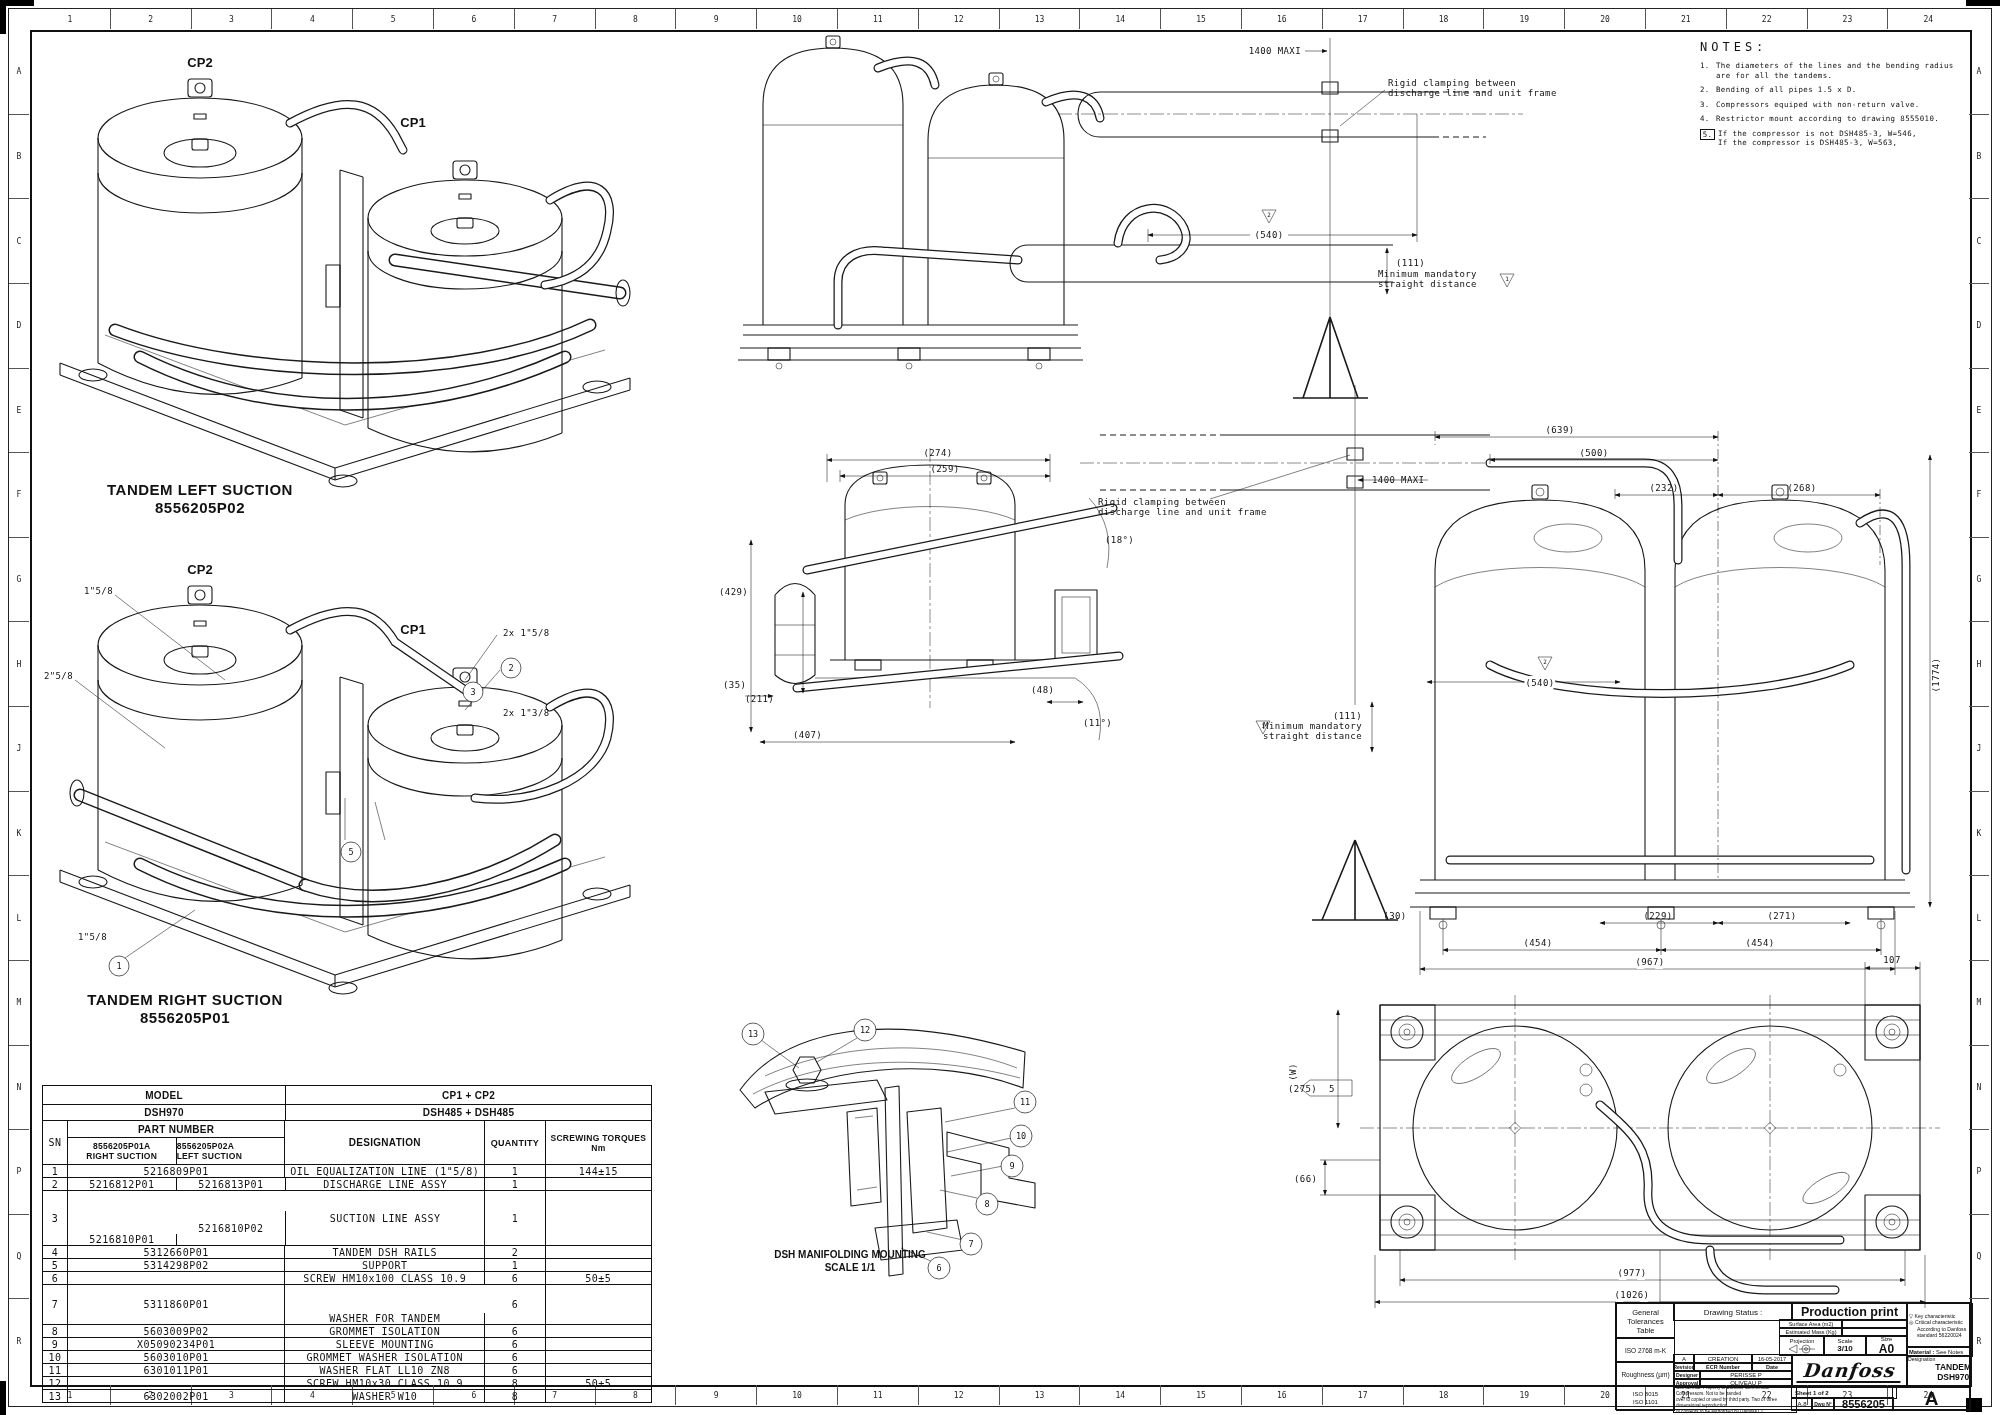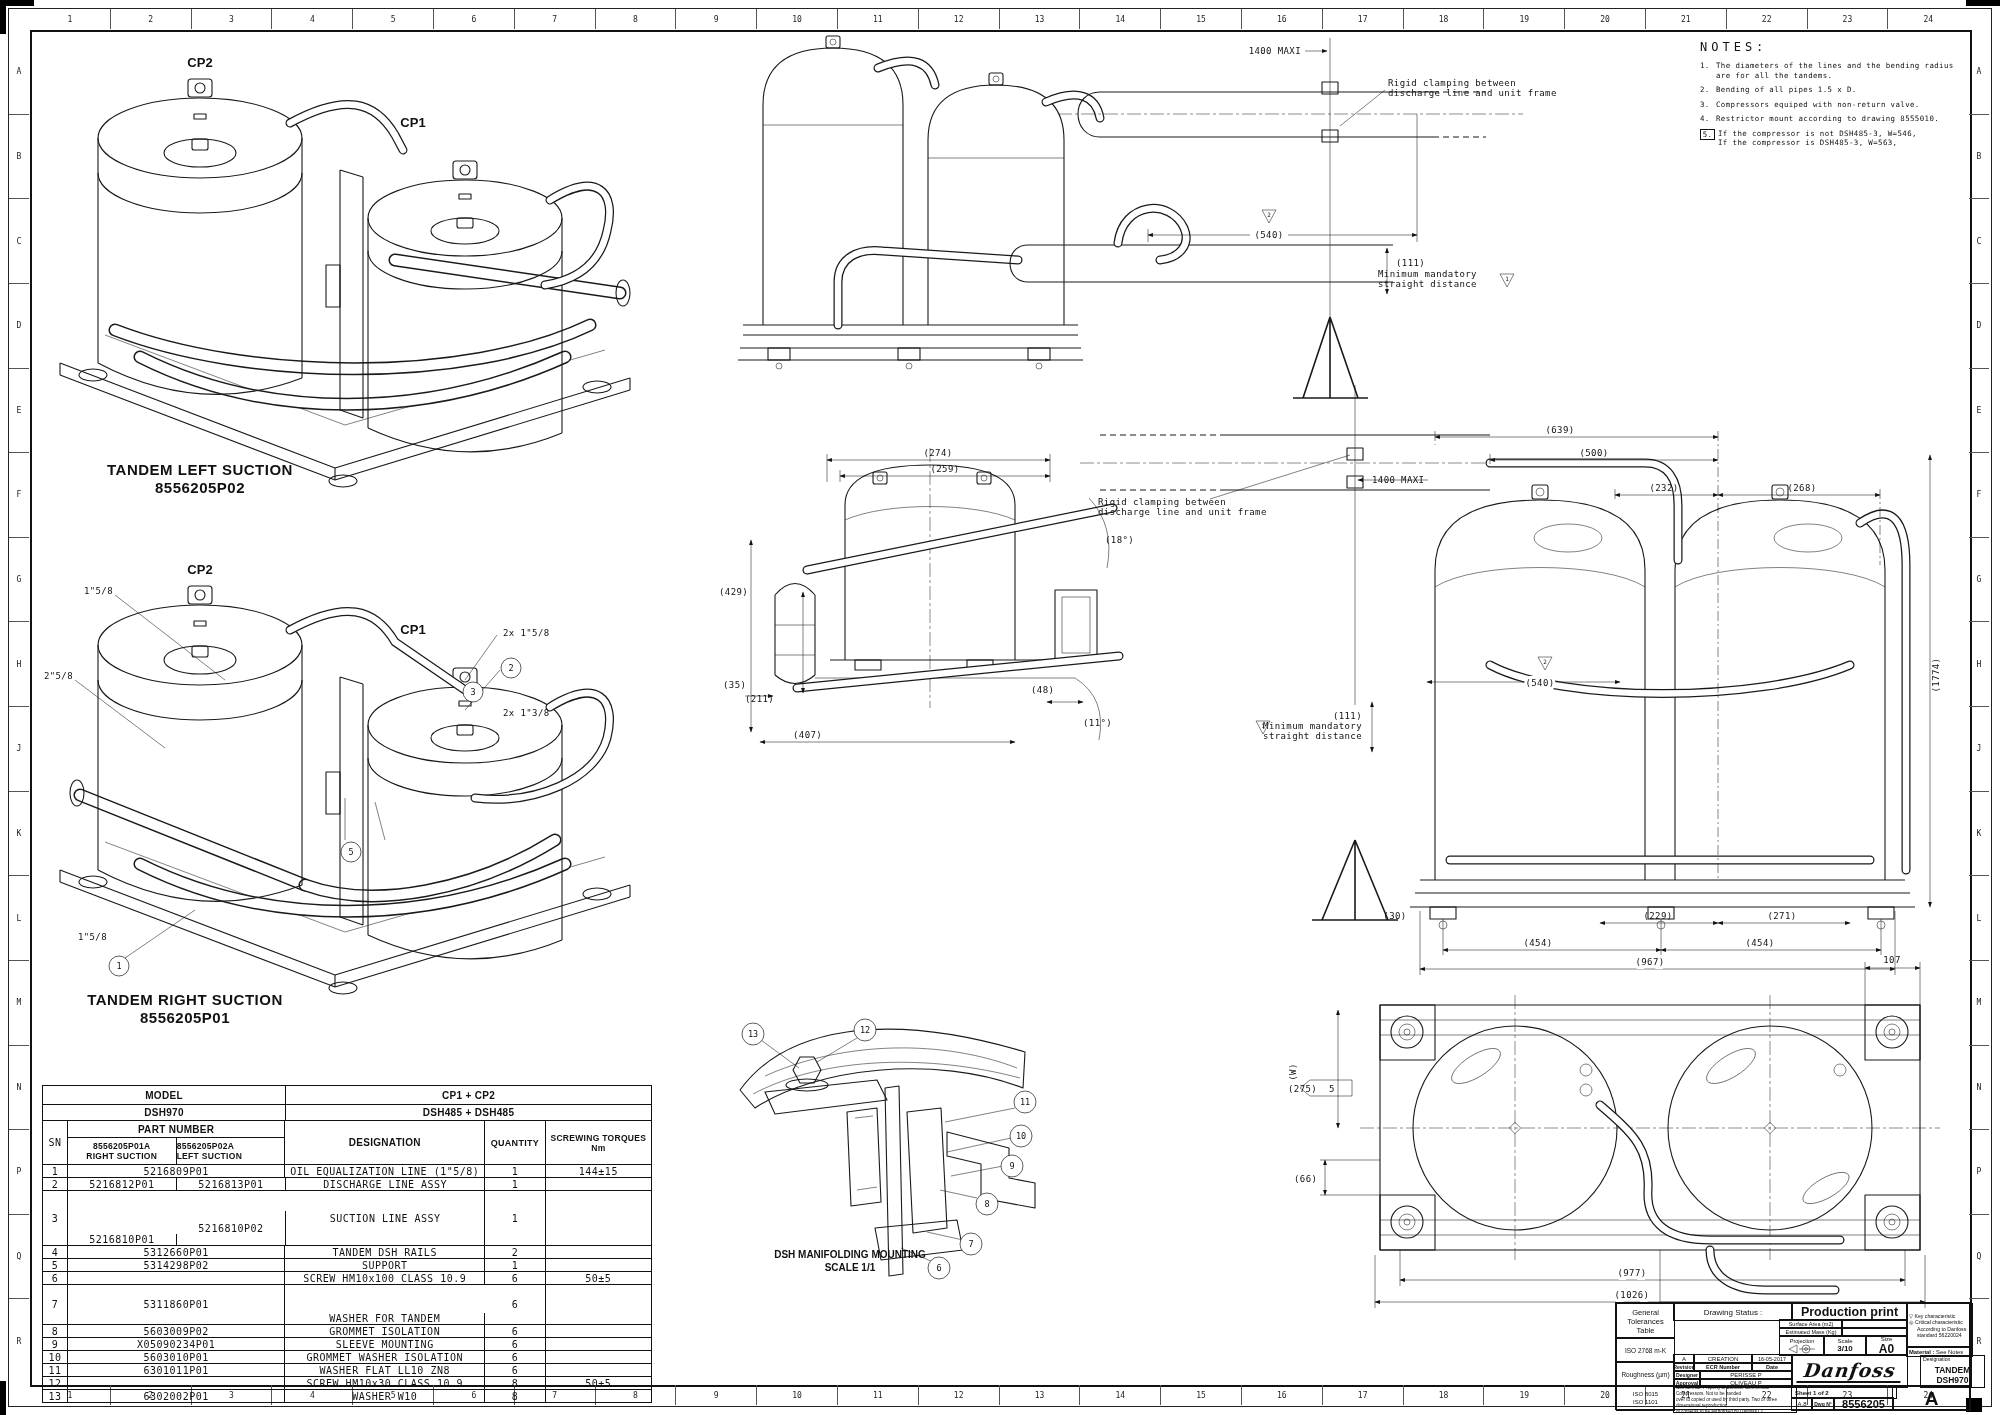--- a/index.html
+++ b/index.html
@@ -265,21 +265,21 @@
       <g>
         <path class="pipe2" d="M245,88 C300,58 330,66 350,100 L358,115"></path>
           <path class="pipe2in" d="M245,88 C300,58 330,66 350,100 L358,115"></path>
         <path class="pipe2" d="M505,165 C552,136 572,156 562,196 C556,224 538,244 500,250"></path>
           <path class="pipe2in" d="M505,165 C552,136 572,156 562,196 C556,224 538,244 500,250"></path>
       </g>
       <text class="cp" x="155" y="32">CP2</text>
       <text class="cp" x="368" y="92">CP1</text>
     </svg>
   </div>
-  <div class="abs view-title" style="left:70px;top:461px;width:260px">
+  <div class="abs view-title" style="left:70px;top:481px;width:260px">
     <div>TANDEM LEFT SUCTION</div>
     <div>8556205P02</div>
   </div>
 
   <div class="abs" style="left:45px;top:540px;width:600px;height:450px">
     <svg width="600" height="450" viewBox="0 0 600 450">
       <g>
         <path class="ln" d="M15,330 L290,435 L585,345"></path>
         <path class="ln" d="M15,342 L290,447 L585,357"></path>
         <path class="ln" d="M15,330 V342 M290,435 V447 M585,345 V357"></path>
@@ -865,21 +865,21 @@
       <div><span>▽</span> <span>Key characteristic</span></div>
       <div><span>◎</span> <span>Critical characteristic</span></div>
       <div style="padding-left:8px">According to Danfoss</div>
       <div style="padding-left:8px">standard 56220024</div>
     </div>
 
     <div class="tbcell" style="left:290px;top:43px;width:63px;height:9px;justify-content:flex-start;padding-left:2px;font-size:5.8px">
       <b>Material :</b>&nbsp;<span>See Notes</span>
     </div>
 
-    <div class="tbcell" style="left:304px;top:52px;width:63px;height:31px;flex-direction:column">
+    <div class="tbcell" style="left:290px;top:52px;width:63px;height:31px;flex-direction:row">
       <div style="align-self:flex-start;font-size:5.2px;padding-left:2px">Designation</div>
       <div style="font-weight:bold;font-size:8.5px;flex:1;display:flex;align-items:center">TANDEM DSH970</div>
     </div>
 
     <div class="tbcell" style="left:57px;top:51px;width:20px;height:8px;font-size:6px">A</div>
     <div class="tbcell" style="left:77px;top:51px;width:58px;height:8px;font-size:6px">CREATION</div>
     <div class="tbcell" style="left:135px;top:51px;width:40px;height:8px;font-size:5.5px">16-05-2017</div>
     <div class="tbcell" style="left:57px;top:59px;width:20px;height:8px;font-size:5.2px;font-weight:bold">Revision</div>
     <div class="tbcell" style="left:77px;top:59px;width:58px;height:8px;font-size:5.5px;font-weight:bold">ECR Number</div>
     <div class="tbcell" style="left:135px;top:59px;width:40px;height:8px;font-size:5.5px;font-weight:bold">Date</div>

